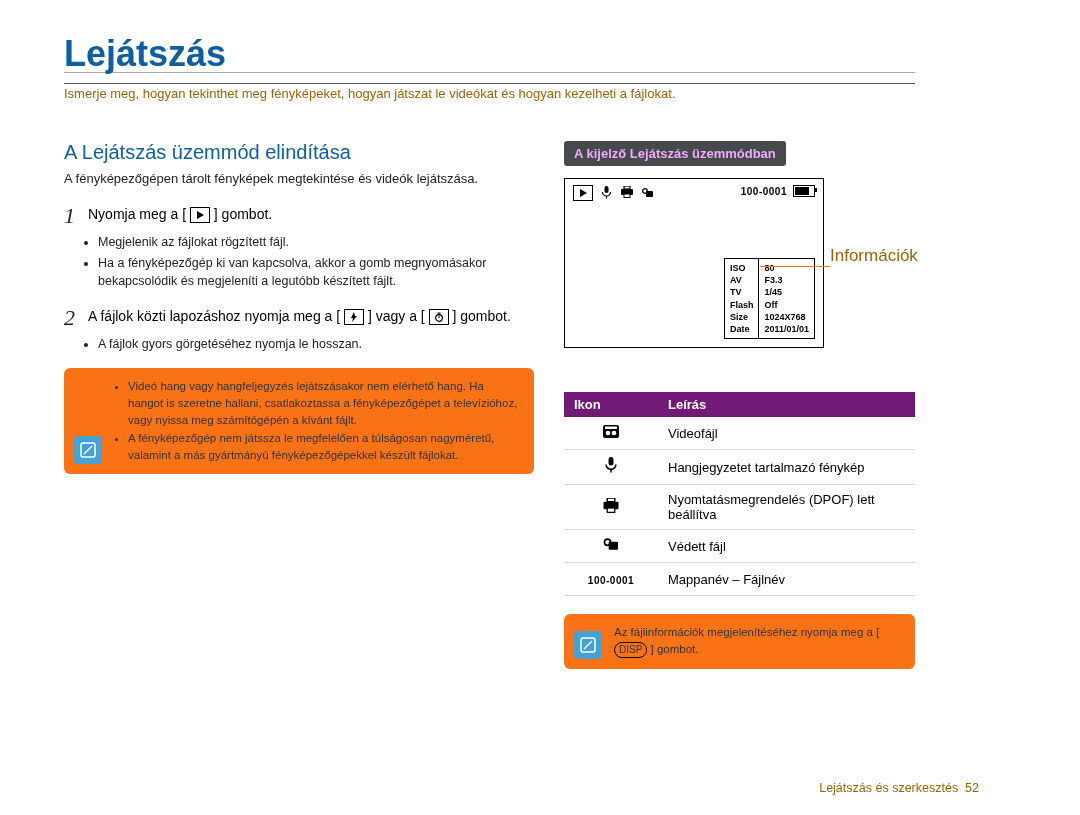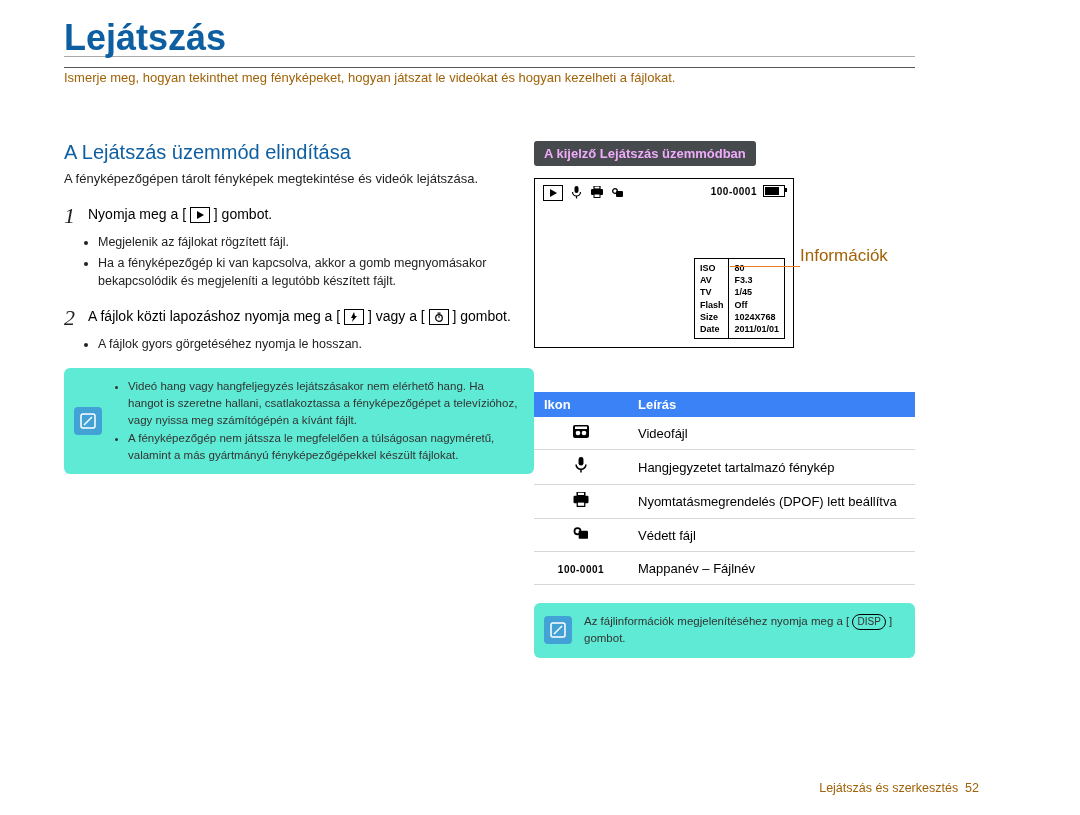--- a/index.html
+++ b/index.html
@@ -1,33 +1,33 @@
 <!DOCTYPE html>
 <html><head>
 <meta charset="utf-8">
 <style>
   html,body{margin:0;padding:0;background:#fff;font-family:Arial,Helvetica,sans-serif;color:#000}
-  .page{width:979px;height:815px;position:relative;box-sizing:border-box;padding:20px 64px 0 64px}
+  .page{width:979px;height:815px;position:relative;box-sizing:border-box;padding:36px 64px 0 64px}
   .title{font-size:36px;color:#0e5fa2;font-weight:600;line-height:1}
   .intro{font-size:13px;color:#a16207;margin-top:10px;border-top:1px solid #555;padding-top:2px}
   .hr{height:1px;background:#aaa;margin-top:0}
-  .cols{display:flex;margin-top:56px}
+  .cols{display:flex;gap:30px;margin-top:40px}
   .left{width:470px}
   .right{flex:1}
   .subhead{font-size:20px;color:#0e5fa2;font-weight:400;margin-bottom:6px}
   .body{font-size:13px;color:#222;line-height:1.45}
 
   .step{display:flex;align-items:flex-start;margin-top:16px}
   .stepnum{font-family:Georgia,serif;font-style:italic;font-size:22px;color:#222;width:24px;flex:none;line-height:1}
   .steptxt{font-size:14px;color:#000;line-height:1.4}
 
   ul.bul{margin:6px 0 0 0;padding-left:34px;font-size:12.5px;color:#222;line-height:1.5}
   ul.bul li{margin-bottom:2px}
 
-  .note{background:#5eead4;border-radius:6px;margin-top:14px;display:flex;align-items:center;padding:10px 14px 10px 10px}
+  .note{background:#f97316;border-radius:6px;margin-top:14px;display:flex;align-items:flex-end;padding:10px 14px 10px 10px}
   .note-icon{width:28px;height:28px;flex:none;border-radius:4px;background:#42a2d6;color:#fff;display:flex;align-items:center;justify-content:center;margin-right:12px}
   .note-icon svg{width:16px;height:16px}
   .note-body{font-size:11.5px;color:#333;line-height:1.5}
   .note-body ul{margin:0;padding-left:14px}
   .note-body.small{font-size:11.5px}
 
   .rhead{background:#464a4d;color:#f0abfc;font-size:13px;font-weight:bold;display:inline-block;padding:5px 10px;border-radius:3px}
 
   
   .screen-wrap{position:relative;margin-top:12px;height:190px}
@@ -38,21 +38,21 @@
   .battery:after{content:"";position:absolute;right:-3px;top:2px;width:2px;height:4px;background:#000}
   .battery .fill{position:absolute;left:1px;top:1px;bottom:1px;width:70%;background:#000}
   .infobox{position:absolute;right:8px;bottom:8px;border:1px solid #000;font-size:9px;font-weight:bold;display:flex}
   .infobox .labs{border-right:1px solid #000;padding:3px 5px;line-height:1.35;text-align:left}
   .infobox .vals{padding:3px 5px;line-height:1.35}
   .info-call{position:absolute;left:266px;top:68px;font-size:17px;color:#a16207}
   .lead1{position:absolute;left:196px;top:88px;width:70px;height:0;border-top:1px solid #ea7a1e}
 
   
   .tbl{width:100%;border-collapse:collapse;margin-top:24px}
-  .tbl th{background:#3b82f6;color:#fff;font-size:13px;text-align:left;padding:5px 10px;font-weight:bold}
+  .tbl th{background:#701a75;color:#fff;font-size:13px;text-align:left;padding:5px 10px;font-weight:bold}
   .tbl th.c1{width:74px}
   .tbl td{font-size:13px;padding:7px 10px;border-bottom:1px solid #d8d8d8;vertical-align:middle}
   .tbl td.ic{text-align:center;font-size:16px}
   .folder-id{font-size:10px;font-weight:bold;letter-spacing:.5px}
 
   .note2{margin-top:18px}
   .disp{display:inline-block;border:1px solid #000;font-size:10px;font-weight:normal;padding:0 4px;border-radius:8px;vertical-align:middle;line-height:14px}
 
   .inlinebox{display:inline-flex;align-items:center;justify-content:center;border:1px solid #000;width:18px;height:14px;vertical-align:middle;font-size:10px}
   .inlinebox svg{width:10px;height:10px}

